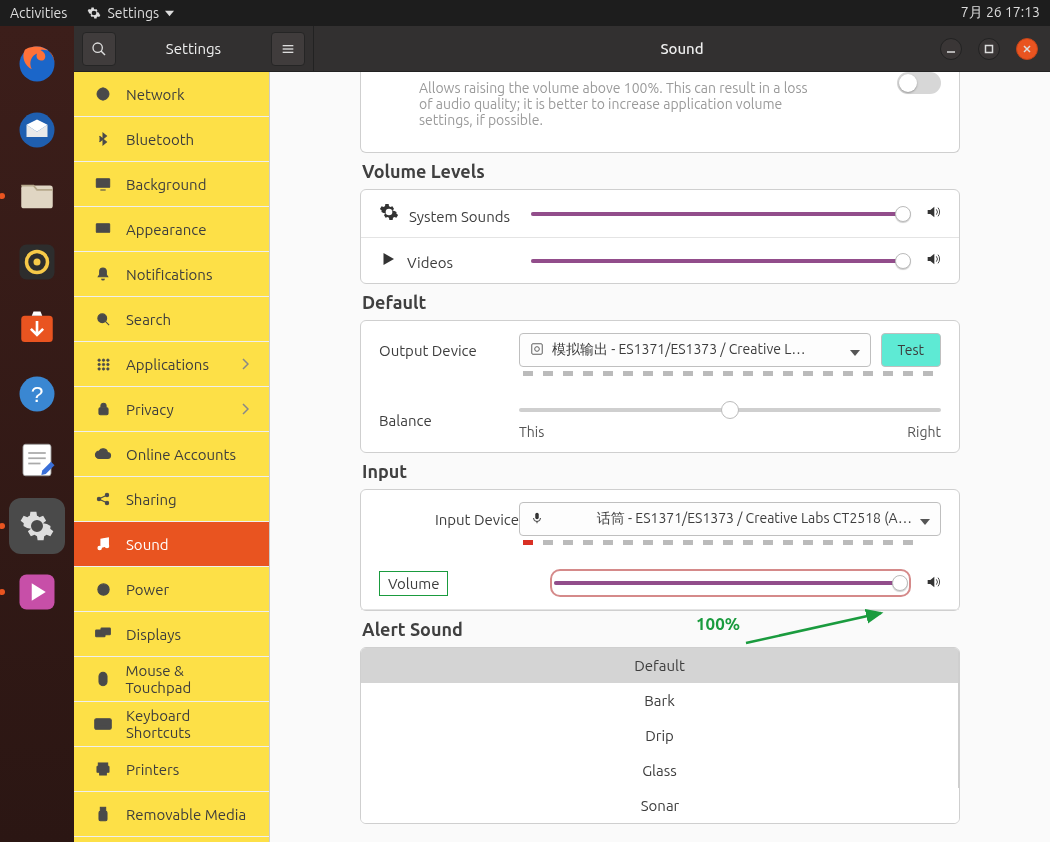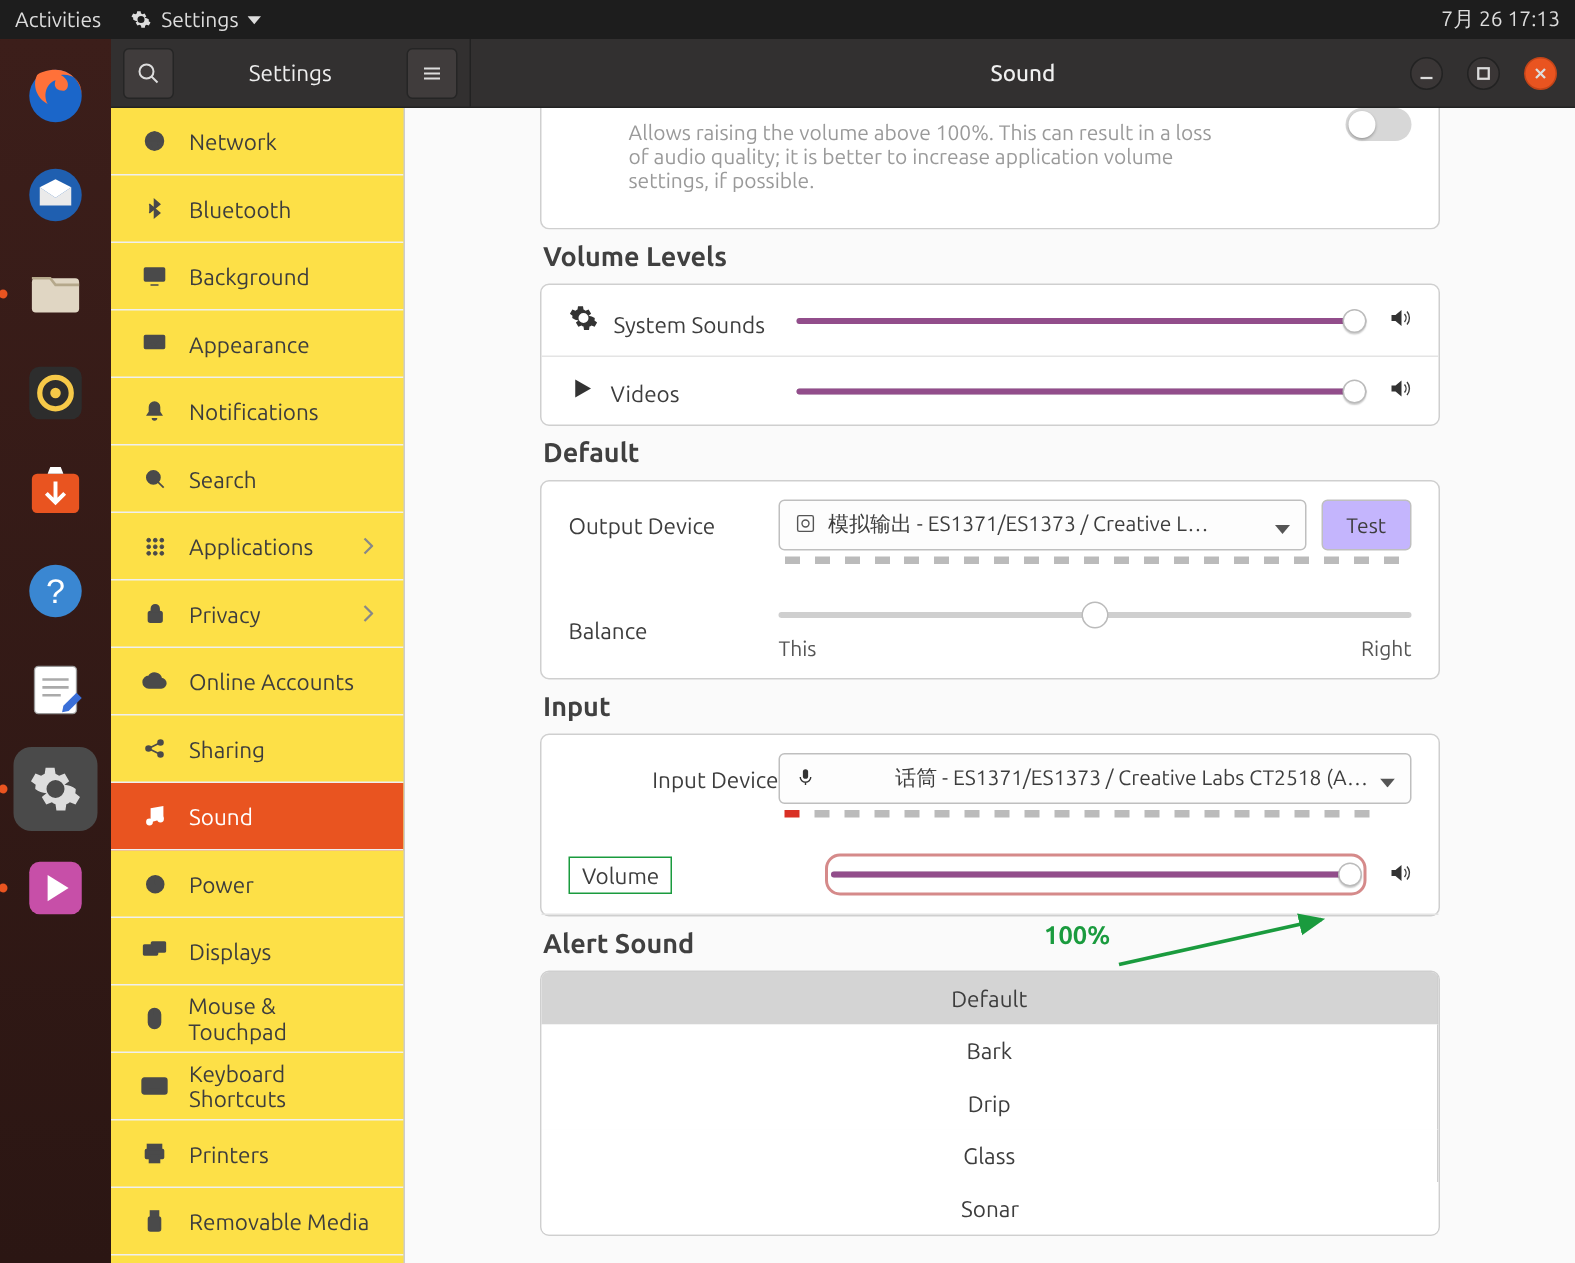--- a/index.html
+++ b/index.html
@@ -82,21 +82,21 @@
   .slider .fill { position:absolute; top:50%; left:0; height:4px; transform:translateY(-50%); background:#924D8B; border-radius:2px;}
   .slider .thumb { position:absolute; top:50%; transform:translate(-50%,-50%); width:16px; height:16px; background:#fff; border:1px solid #bbb; border-radius:50%; box-shadow:0 1px 1px rgba(0,0,0,.2);}
   .vol-ico svg { stroke:#3d3d3d; stroke-width:1.4; fill:none; }
   .row-label { width: 140px; color: #3d3d3d; font-size: 15px;}
   .combo {
     flex: 1; height: 34px; border: 1px solid #bfbfbf; border-radius: 4px; background: #fdfdfd;
     display: flex; align-items: center; padding: 0 10px; gap: 8px; cursor: pointer; overflow:hidden;
   }
   .combo .ctext { flex:1; white-space:nowrap; overflow:hidden; text-overflow:ellipsis; font-size:14px; }
   .btn {
-    height: 34px; padding: 12px 16px; border: 1px solid #bfbfbf; border-radius: 4px; background: #c4b5fd;
+    height: 34px; padding: 12px 16px; border: 1px solid #bfbfbf; border-radius: 4px; background: #5eead4;
     display: flex; align-items: center; cursor: pointer; margin-left: 10px; font-size:14px;
   }
   .dashed-bar { height: 5px; margin: 4px 18px 12px 162px; background: repeating-linear-gradient(90deg, #bbb 0 10px, transparent 10px 20px);}
   .input-dashed { height:5px; margin:4px 18px 12px 162px; display:flex;}
   .input-dashed .seg { height:5px; width:10px; margin-right:10px; background:#bbb;}
   .input-dashed .seg.red { background:#d93025;}
   .balance-wrap { flex:1; display:flex; flex-direction:column; gap:4px; }
   .balance-slider{ position:relative; height:20px;}
   .balance-slider .track{position:absolute; top:50%; left:0; right:0; height:4px; transform:translateY(-50%); background:#cfcfcf; border-radius:2px;}
   .balance-slider .thumb{position:absolute; top:50%; left:50%; transform:translate(-50%,-50%); width:18px; height:18px; background:#fff; border:1px solid #bbb; border-radius:50%;}

